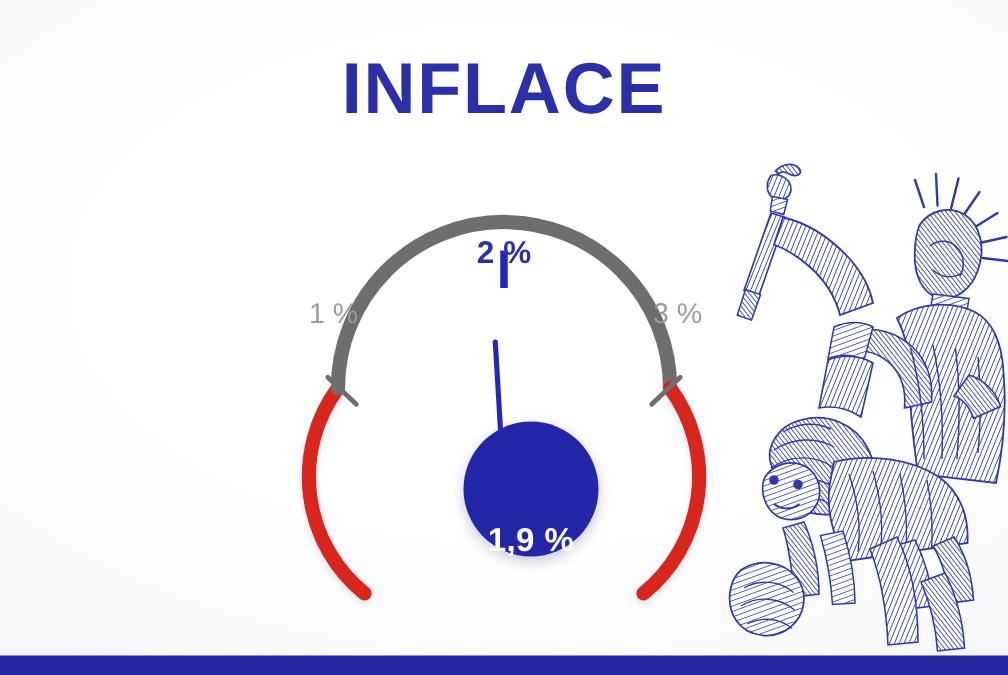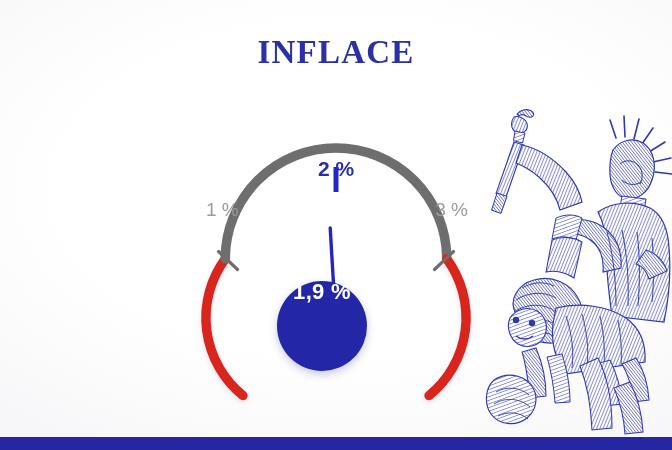--- a/index.html
+++ b/index.html
@@ -24,22 +24,22 @@
   
   .title-block {
     position: absolute;
     left: 0;
     top: 36px;
     width: 672px;
     text-align: center;
     pointer-events: none;
   }
   .headline {
-    font-family: Liberation Serif, serif;
-    font-size: 33px;
+    font-family: Liberation Sans, sans-serif;
+    font-size: 48px;
     font-weight: 700;
     letter-spacing: 1.2px;
     color: #2b2fa8;
     line-height: 1.0;
     margin: 0;
   }
   .subhead {
     font-family: "Liberation Sans", sans-serif;
     font-size: 27px;
     font-weight: 500;
@@ -83,29 +83,29 @@
     font-weight: 700;
     color: #2b2fa8;
   }
   .lbl-left  { left: 10px;  top: 48px; }
   .lbl-top   { left: 50%;   top: 6px; transform: translateX(-50%); }
   .lbl-right { right: 8px;  top: 48px; }
 
   
   .value-bubble {
     position: absolute;
-    left: 277px;
+    left: 309px;
     top: 281px;
     width: 90px;
     height: 90px;
     border-radius: 50%;
     background: #2326a6;
     box-shadow: 0 3px 9px rgba(40,40,120,0.26);
     display: flex;
-    align-items: flex-start;
+    align-items: flex-end;
     justify-content: center;
   }
   .value-bubble .value-text {
     font-family: "Liberation Sans", sans-serif;
     font-size: 22px;
     font-weight: 700;
     color: #ffffff;
     letter-spacing: 0.3px;
     line-height: 1;
   }

